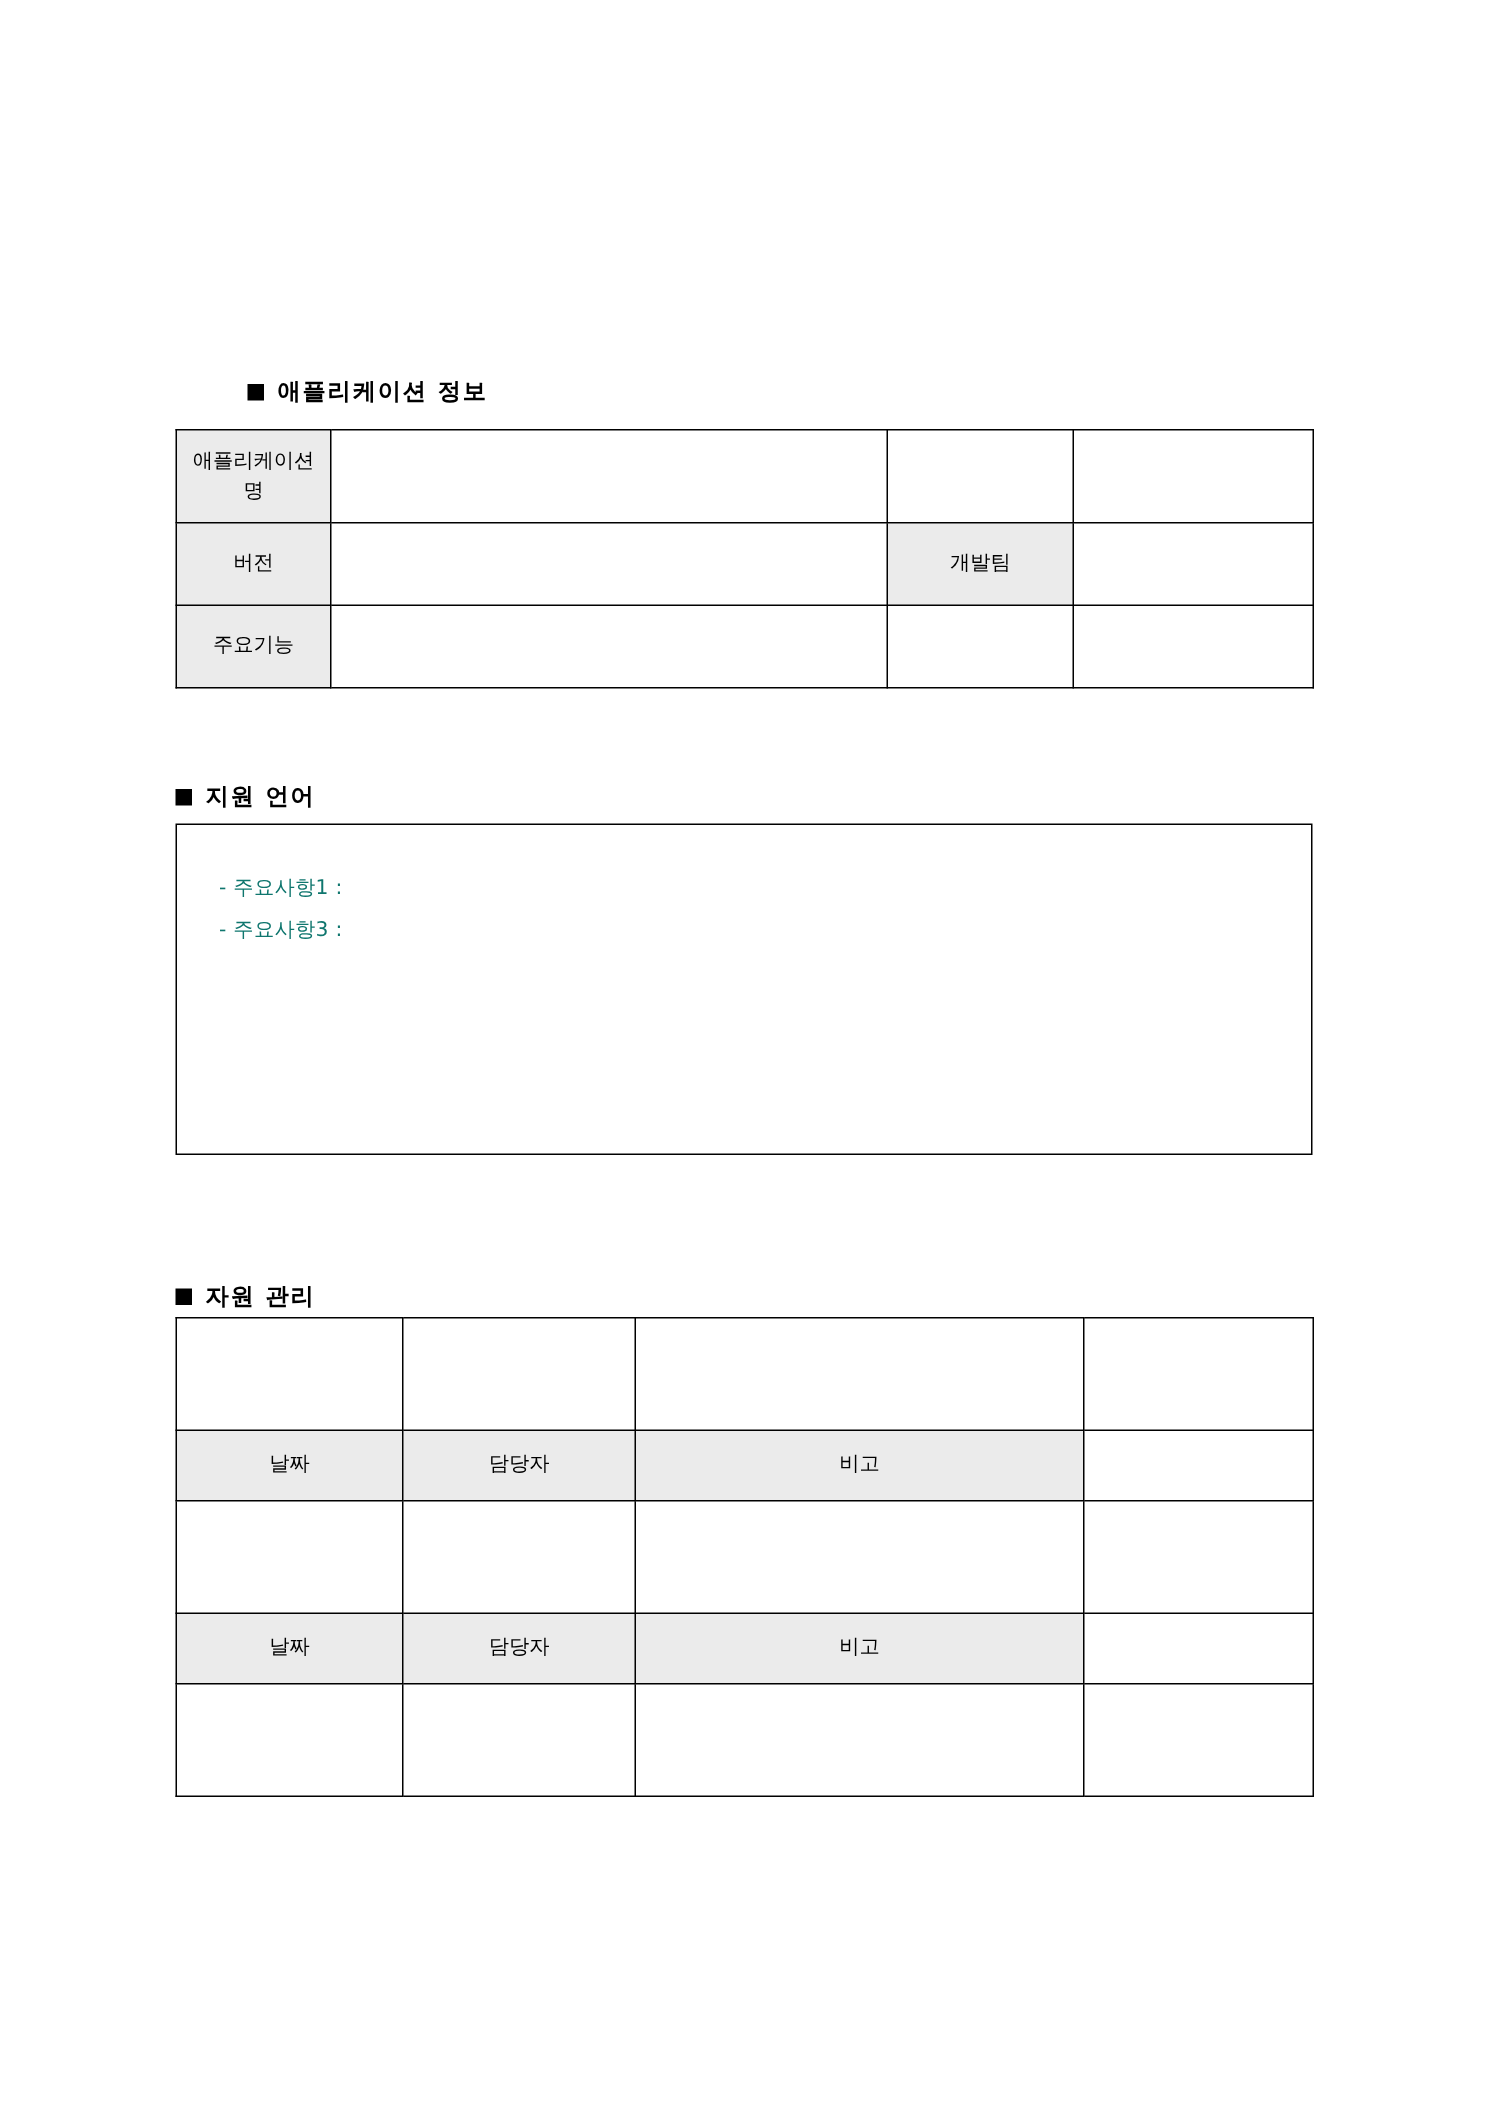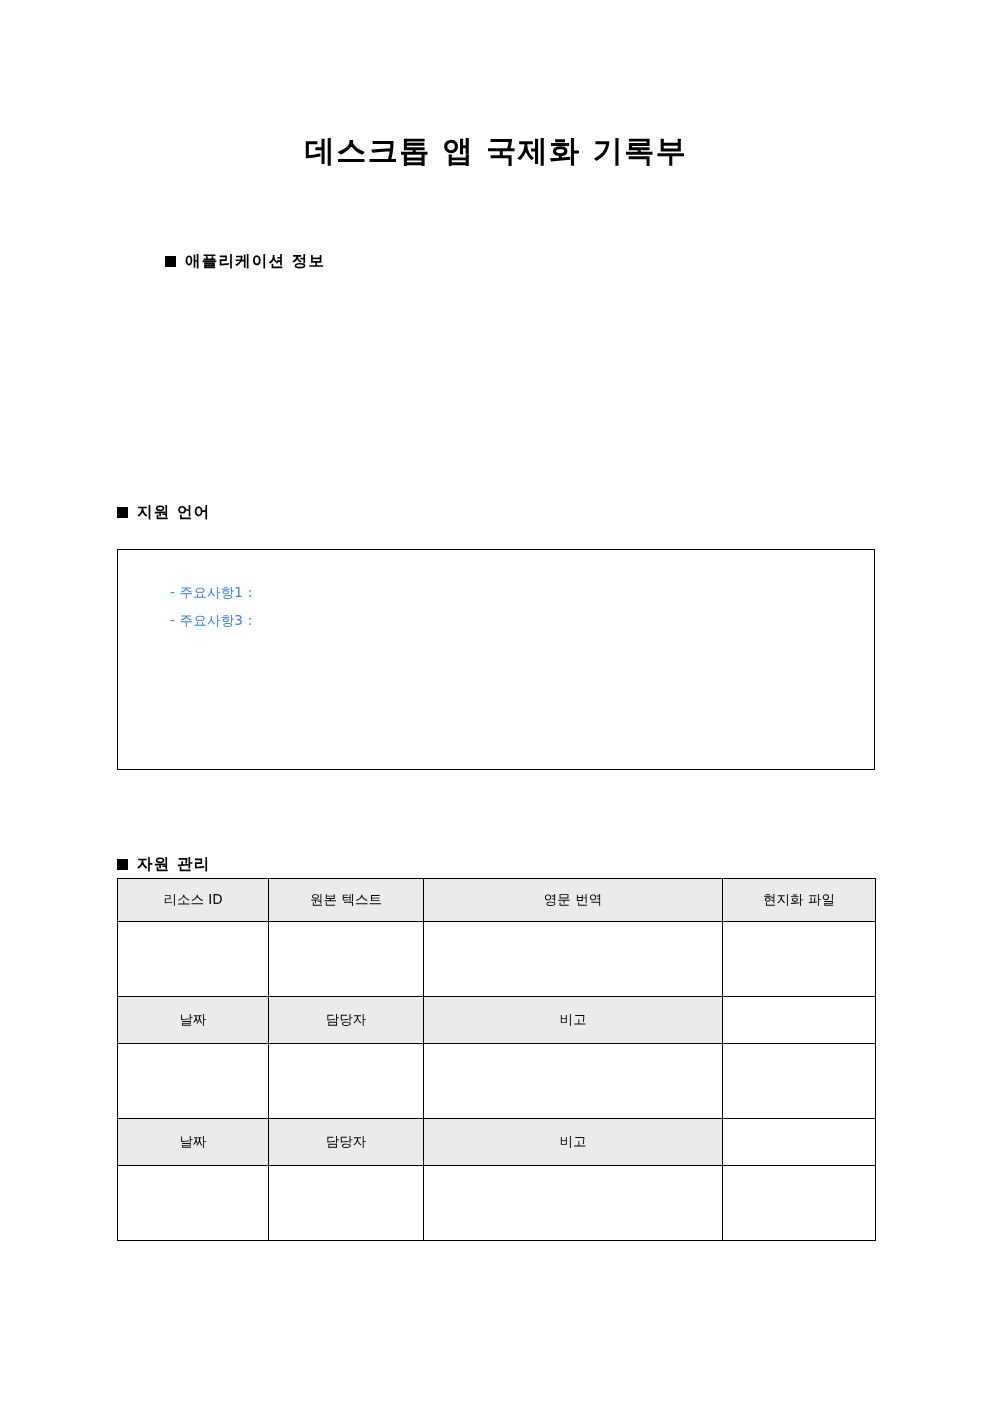--- a/index.html
+++ b/index.html
@@ -56,21 +56,21 @@
   .bullet-square {
     display: inline-block;
     width: 11px;
     height: 11px;
     background: #000000;
     flex: 0 0 auto;
     position: relative;
     top: 0px;
   }
   .sec1 { top: 251px; margin-left: 48px; }
-  .sec2 { top: 502px; }
+  .sec2 { top: 521px; }
   .sec3 { top: 838px; margin-top: 16px; }
 
   
   table.doc-table {
     position: absolute;
     border-collapse: collapse;
     table-layout: fixed;
     font-size: 13.5px;
     color: #000000;
     background: #ffffff;
@@ -107,48 +107,74 @@
     width: 758px;
     height: 221px;
     box-sizing: border-box;
     border: 1px solid #000000;
     background: #ffffff;
     padding: 28px 0 0 28px;
   }
   .note-line {
     font-size: 13.5px;
     line-height: 28px;
-    color: #3b82f6;
+    color: #0f766e;
     letter-spacing: 0.2px;
     white-space: nowrap;
-    margin-left: 24px;
   }
 
   
   #table-resource {
     left: 117px;
     top: 878px;
     width: 758px;
   }
   #table-resource tr.r-head td   { height: 38px; }
   #table-resource tr.r-sub td    { height: 42px; }
   #table-resource tr.r-data td   { height: 70px; }
 </style>
 </head>
 <body>
 
 <div class="page">
 
-  <div class="doc-title">데스크톱 앱 국제화 기록부</div>
 
   <div class="section-head sec1">
     <span class="bullet-square"></span>
     <span>애플리케이션 정보</span>
   </div>
 
+  <table class="doc-table" id="table-app-info">
+    <colgroup>
+      <col style="width:103px">
+      <col style="width:371px">
+      <col style="width:124px">
+      <col style="width:160px">
+    </colgroup>
+    <tbody>
+      <tr class="row-tall">
+        <td class="shaded">애플리케이션명</td>
+        <td class="plain"></td>
+        <td class="plain"></td>
+        <td class="plain"></td>
+      </tr>
+      <tr>
+        <td class="shaded">버전</td>
+        <td class="plain"></td>
+        <td class="shaded">개발팀</td>
+        <td class="plain"></td>
+      </tr>
+      <tr>
+        <td class="shaded">주요기능</td>
+        <td class="plain"></td>
+        <td class="plain"></td>
+        <td class="plain"></td>
+      </tr>
+    </tbody>
+  </table>
 
   <div class="section-head sec2">
     <span class="bullet-square"></span>
     <span>지원 언어</span>
   </div>
 
   <div id="lang-box">
     <div class="note-line">-  주요사항1 :</div>
     <div class="note-line">-  주요사항3 :</div>
   </div>
@@ -160,26 +186,20 @@
 
   <table class="doc-table" id="table-resource">
     <colgroup>
       <col style="width:151px">
       <col style="width:155px">
       <col style="width:299px">
       <col style="width:153px">
     </colgroup>
     <tbody>
 
-      <tr class="r-head">
-        <td class="shaded">리소스 ID</td>
-        <td class="shaded">원본 텍스트</td>
-        <td class="shaded">영문 번역</td>
-        <td class="shaded">현지화 파일</td>
-      </tr>
 
       <tr class="r-data">
         <td class="plain"></td>
         <td class="plain"></td>
         <td class="plain"></td>
         <td class="plain"></td>
       </tr>
 
       <tr class="r-sub">
         <td class="shaded">날짜</td>

